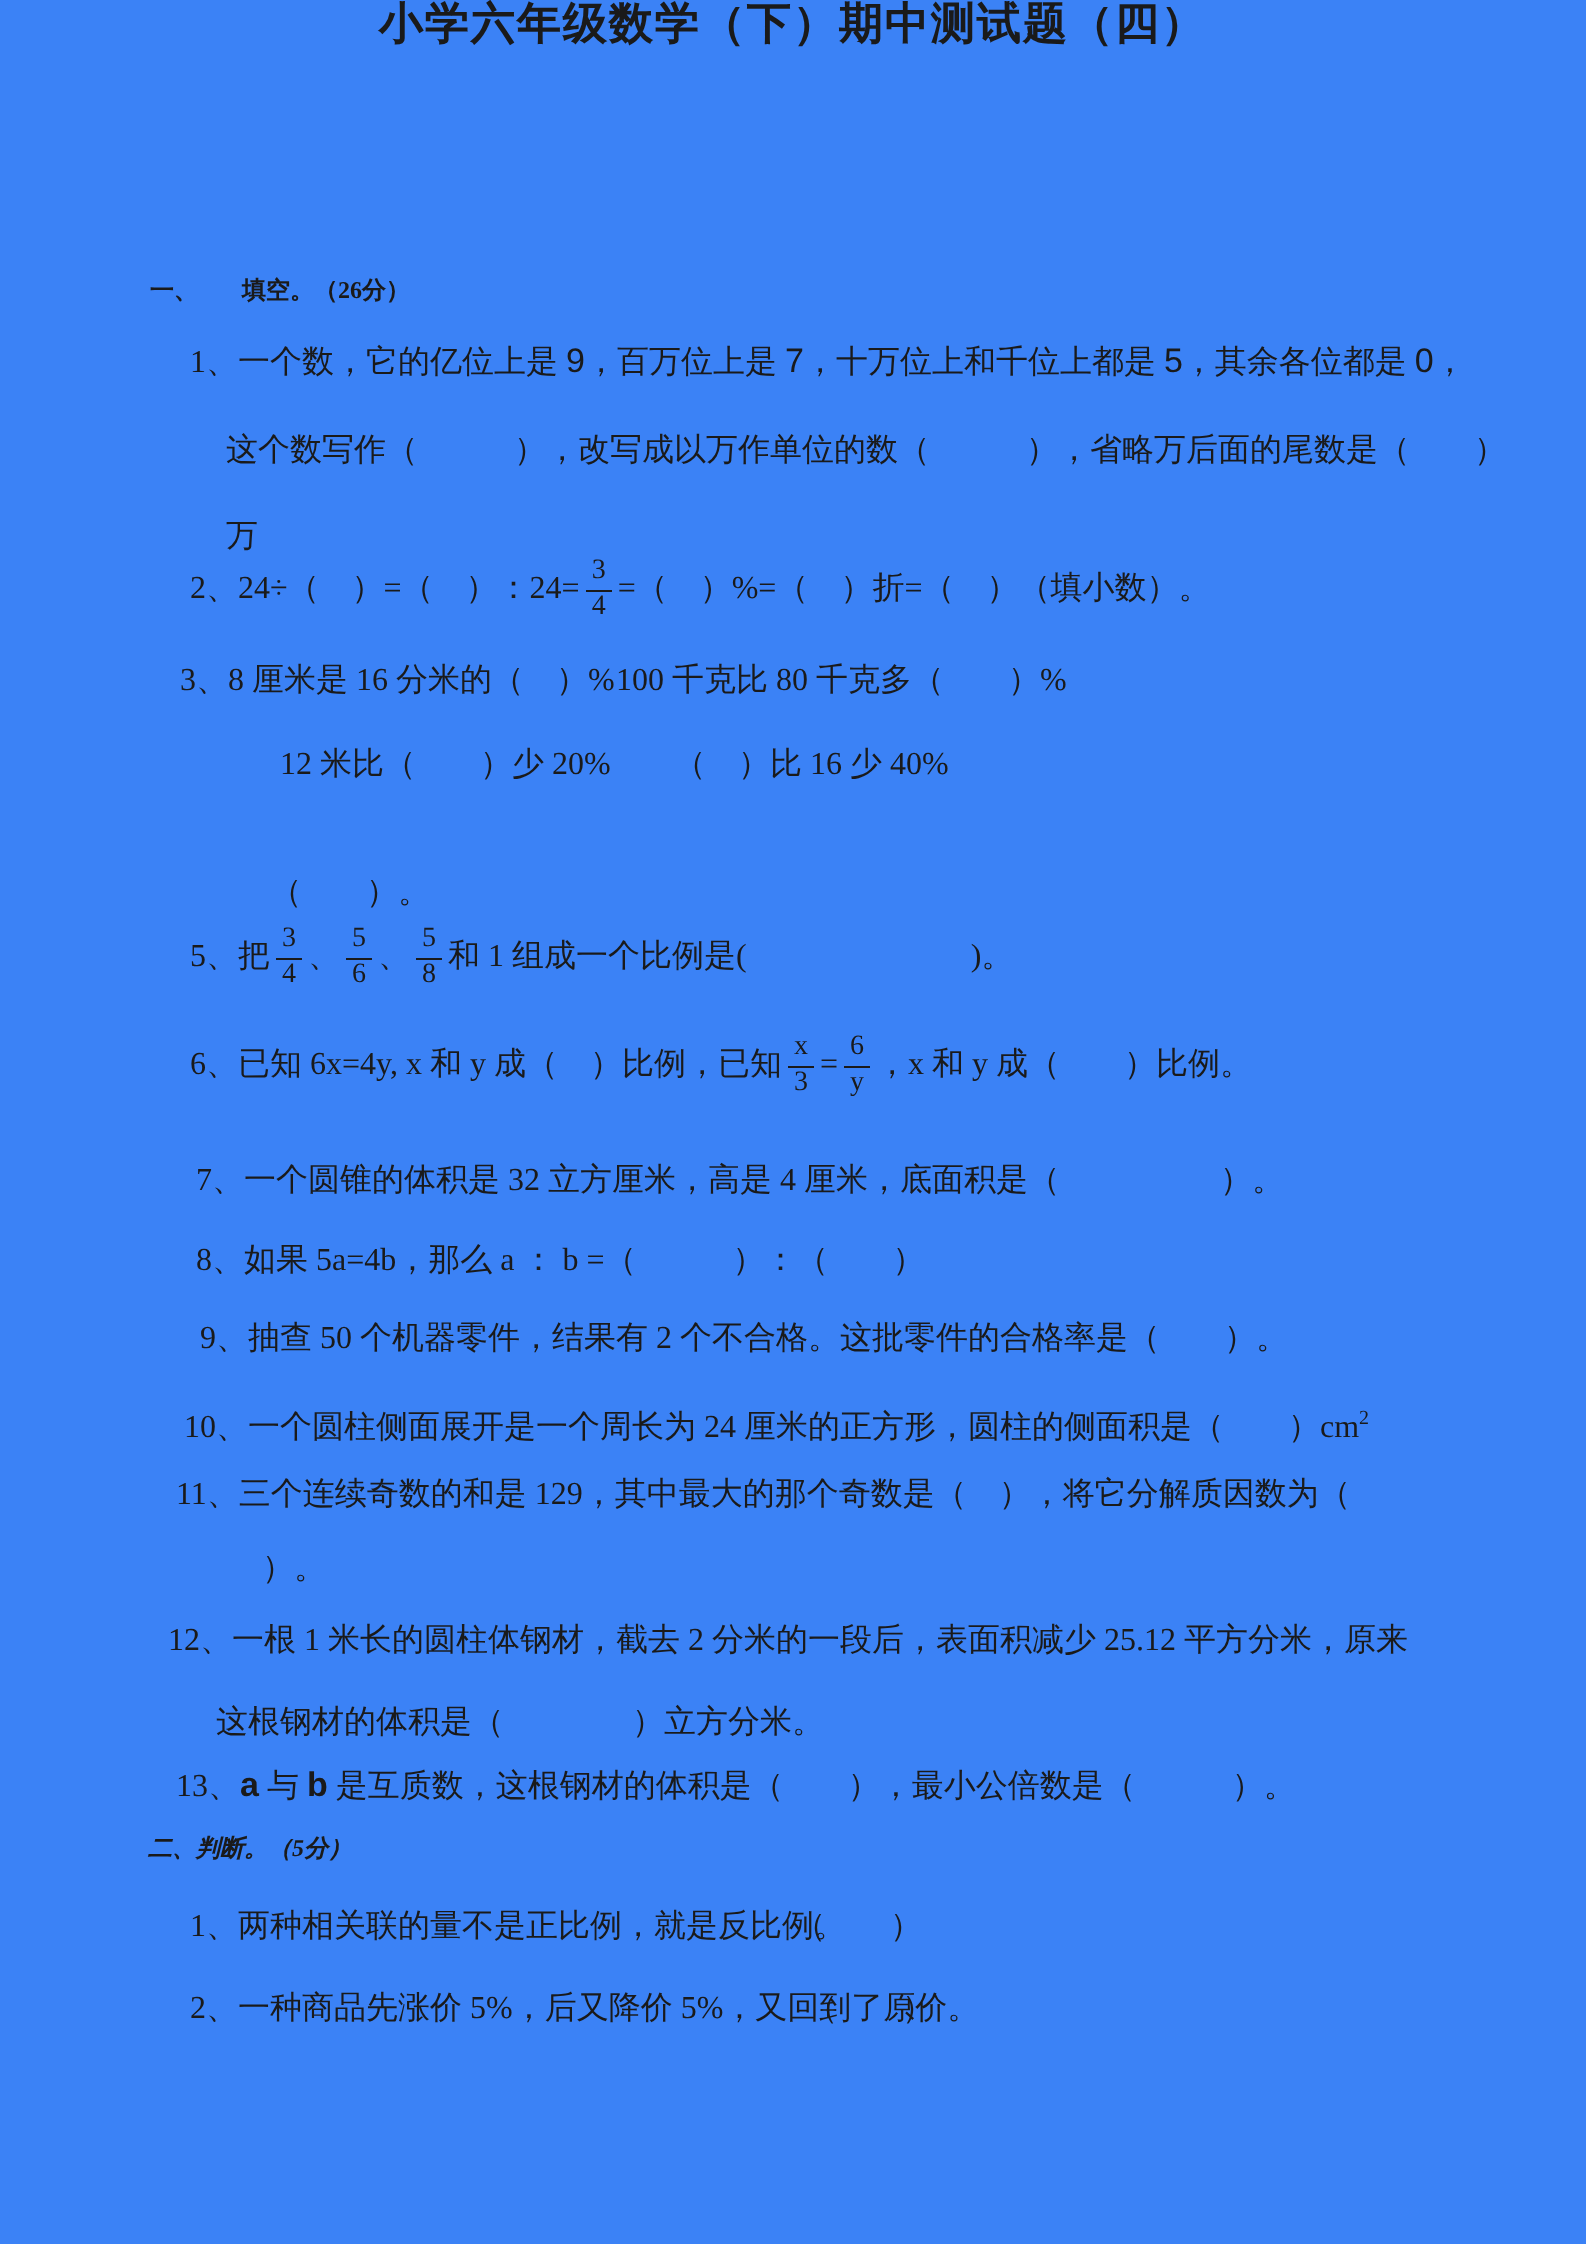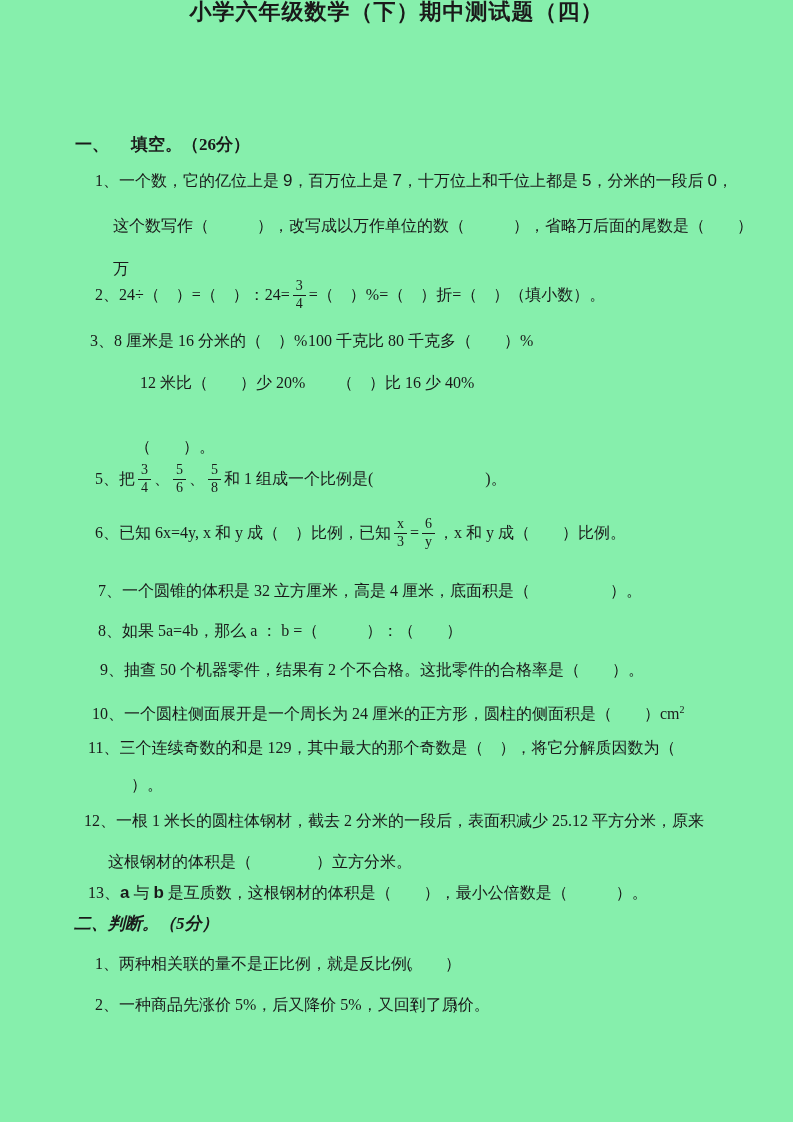--- a/index.html
+++ b/index.html
@@ -1,33 +1,33 @@
 <!DOCTYPE html>
 <html><head>
 <meta charset="utf-8">
 <style>
   html,body { margin:0; padding:0; background:#888; }
   .page {
     position: relative;
     width: 793px;
     height: 1122px;
     margin: 0 auto;
-    background: #86efac;
+    background: #3b82f6;
     color: #1a1a1a;
     font-family: "Liberation Serif", "DejaVu Serif", serif;
     font-size: 16px;
     overflow: hidden;
   }
   .line { position:absolute; white-space:nowrap; line-height:24px; }
   .fline { display:flex; align-items:center; }
   .title {
     left:0; top:96; width:793px; text-align:center;
     font-size:22px; font-weight:bold; letter-spacing:1px;
   }
-  .heading { font-size:17px; font-weight:bold; }
+  .heading { font-size:12px; font-weight:bold; }
   .frac {
     display:inline-flex; flex-direction:column; align-items:center;
     font-size:14px; line-height:1.15; margin:0 3px; vertical-align:middle;
   }
   .frac .den { border-top:1px solid #1a1a1a; }
   .frac span { padding:0 3px; }
   .num-big { font-family:"Liberation Sans","DejaVu Sans",sans-serif; font-size:17px; }
   .var { font-family:"Liberation Sans","DejaVu Sans",sans-serif; font-size:17px; font-weight:bold; }
   sup { font-size:10px; }
   .abs { position:absolute; top:0; white-space:nowrap; }
@@ -37,21 +37,21 @@
 
 <div class="page">
 
   <div class="line title">小学六年级数学（下）期中测试题（四）</div>
 
   <div class="line heading" style="top:133px; left:75px;">
     <span>一、</span><span style="margin-left:22px;">填空。（26分）</span>
   </div>
 
   <div class="line" style="top:169px; left:95px;">
-    <span>1、一个数，它的亿位上是 </span><span class="num-big">9</span><span>，百万位上是 </span><span class="num-big">7</span><span>，十万位上和千位上都是 </span><span class="num-big">5</span><span>，分米的一段后 </span><span class="num-big">0</span><span>，</span>
+    <span>1、一个数，它的亿位上是 </span><span class="num-big">9</span><span>，百万位上是 </span><span class="num-big">7</span><span>，十万位上和千位上都是 </span><span class="num-big">5</span><span>，其余各位都是 </span><span class="num-big">0</span><span>，</span>
   </div>
   <div class="line" style="top:214px; left:113px;">这个数写作（　　　），改写成以万作单位的数（　　　），省略万后面的尾数是（　　）</div>
   <div class="line" style="top:257px; left:113px;">万</div>
 
   <div class="line fline" style="top:272px; left:95px; height:46px;">
     <span>2、24÷（　）=（　）：24=</span>
     <span class="frac">
         <span>3</span>
         <span class="den">4</span>
       </span>

